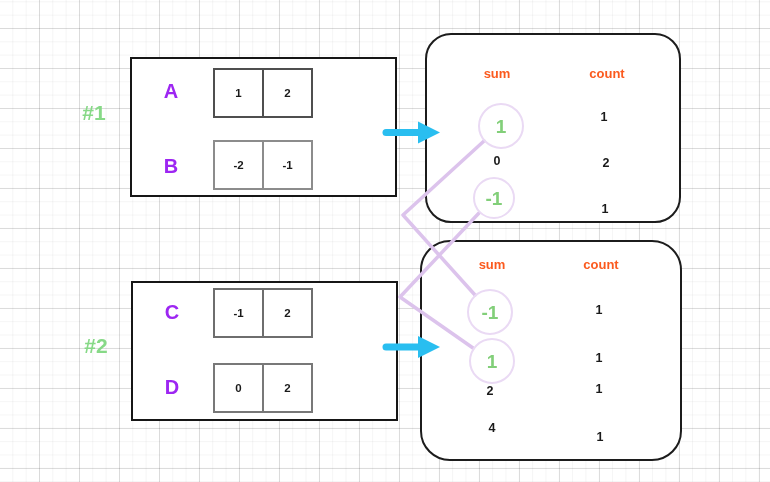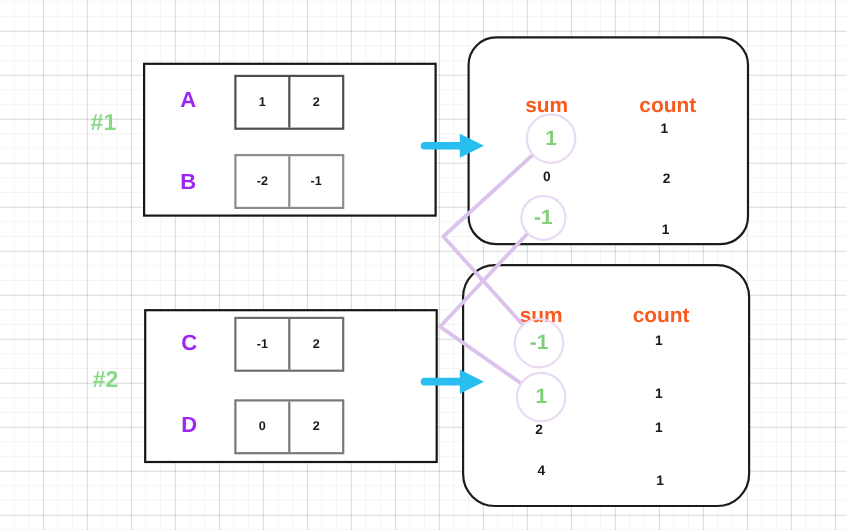--- a/index.html
+++ b/index.html
@@ -13,21 +13,21 @@
       linear-gradient(to right, rgba(0,0,0,0.04) 1px, transparent 1px),
       linear-gradient(to bottom, rgba(0,0,0,0.04) 1px, transparent 1px);
     background-size:40px 40px,40px 40px,13.33px 13.33px,13.33px 13.33px;
     background-position:-1px -12px,-1px -12px,-1px -12px,-1px -12px;
   }
   .box{position:absolute;background:#fff;border:2px solid #161616;box-sizing:border-box;z-index:1;}
   .rtable{position:absolute;background:#fff;border:2px solid #1c1c1c;box-sizing:border-box;z-index:1;}
   .ctr{position:absolute;transform:translate(-50%,-50%);white-space:nowrap;z-index:2;line-height:1;}
   .ex-label{font-size:21px;font-weight:700;color:#87d987;}
   .arr-letter{font-size:20px;font-weight:700;color:#9d26f2;}
-  .hdr{font-size:19px;font-weight:700;color:#fb5a1e;margin-top:23px;}
+  .hdr{font-size:13px;font-weight:700;color:#fb5a1e;}
   .blkN{font-size:12.5px;font-weight:700;color:#1a1a1a;}
   .grnN{font-size:19px;font-weight:700;color:#82cf79;z-index:5;}
   .cells{position:absolute;width:100px;height:50px;box-sizing:border-box;background:#fff;
          display:flex;border:2.5px solid var(--bc,#666);z-index:2;}
   .cell{flex:1;display:flex;align-items:center;justify-content:center;
         font-size:11.5px;font-weight:700;color:#1a1a1a;}
   .cell + .cell{border-left:2.5px solid var(--bc,#666);}
   .ring{position:absolute;border:2px solid #eadaf4;border-radius:50%;box-sizing:border-box;z-index:4;background:transparent;}
   svg.overlay{position:absolute;left:0;top:0;z-index:3;pointer-events:none;}
 </style>

